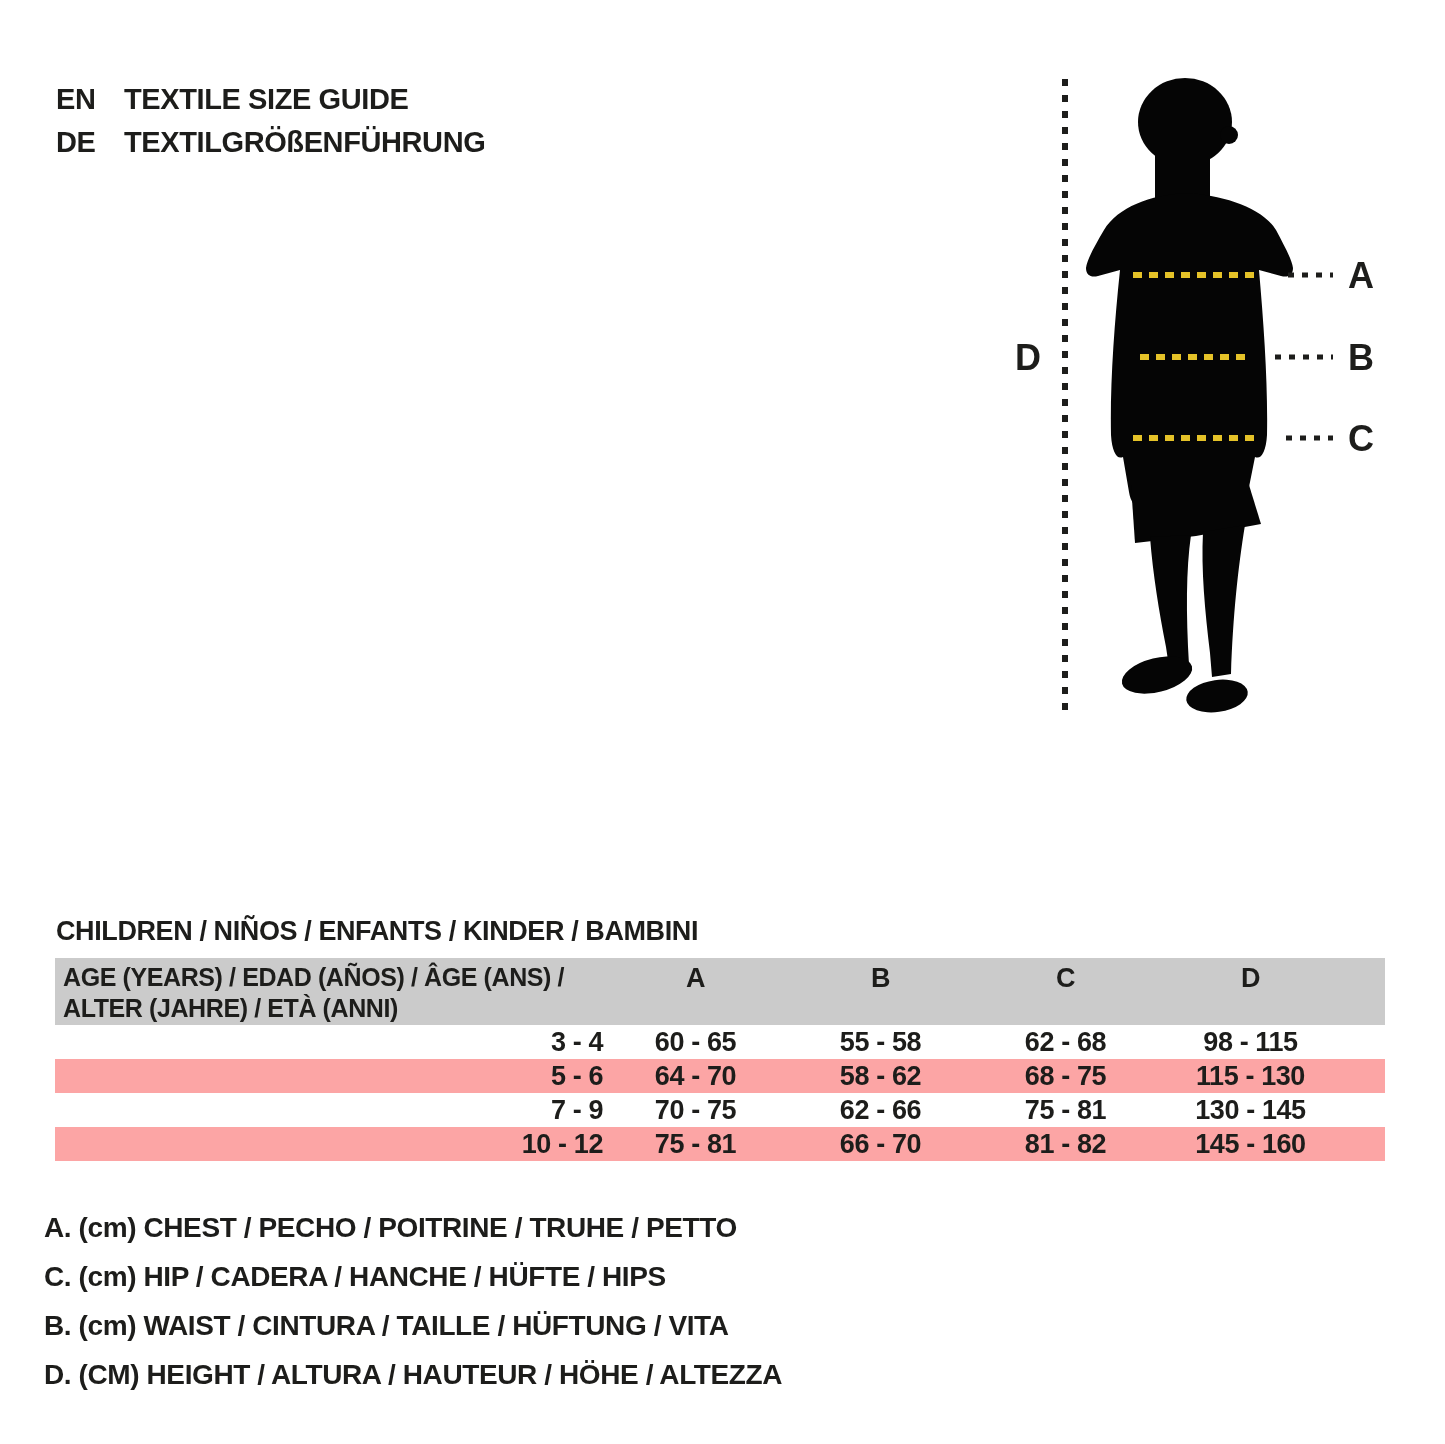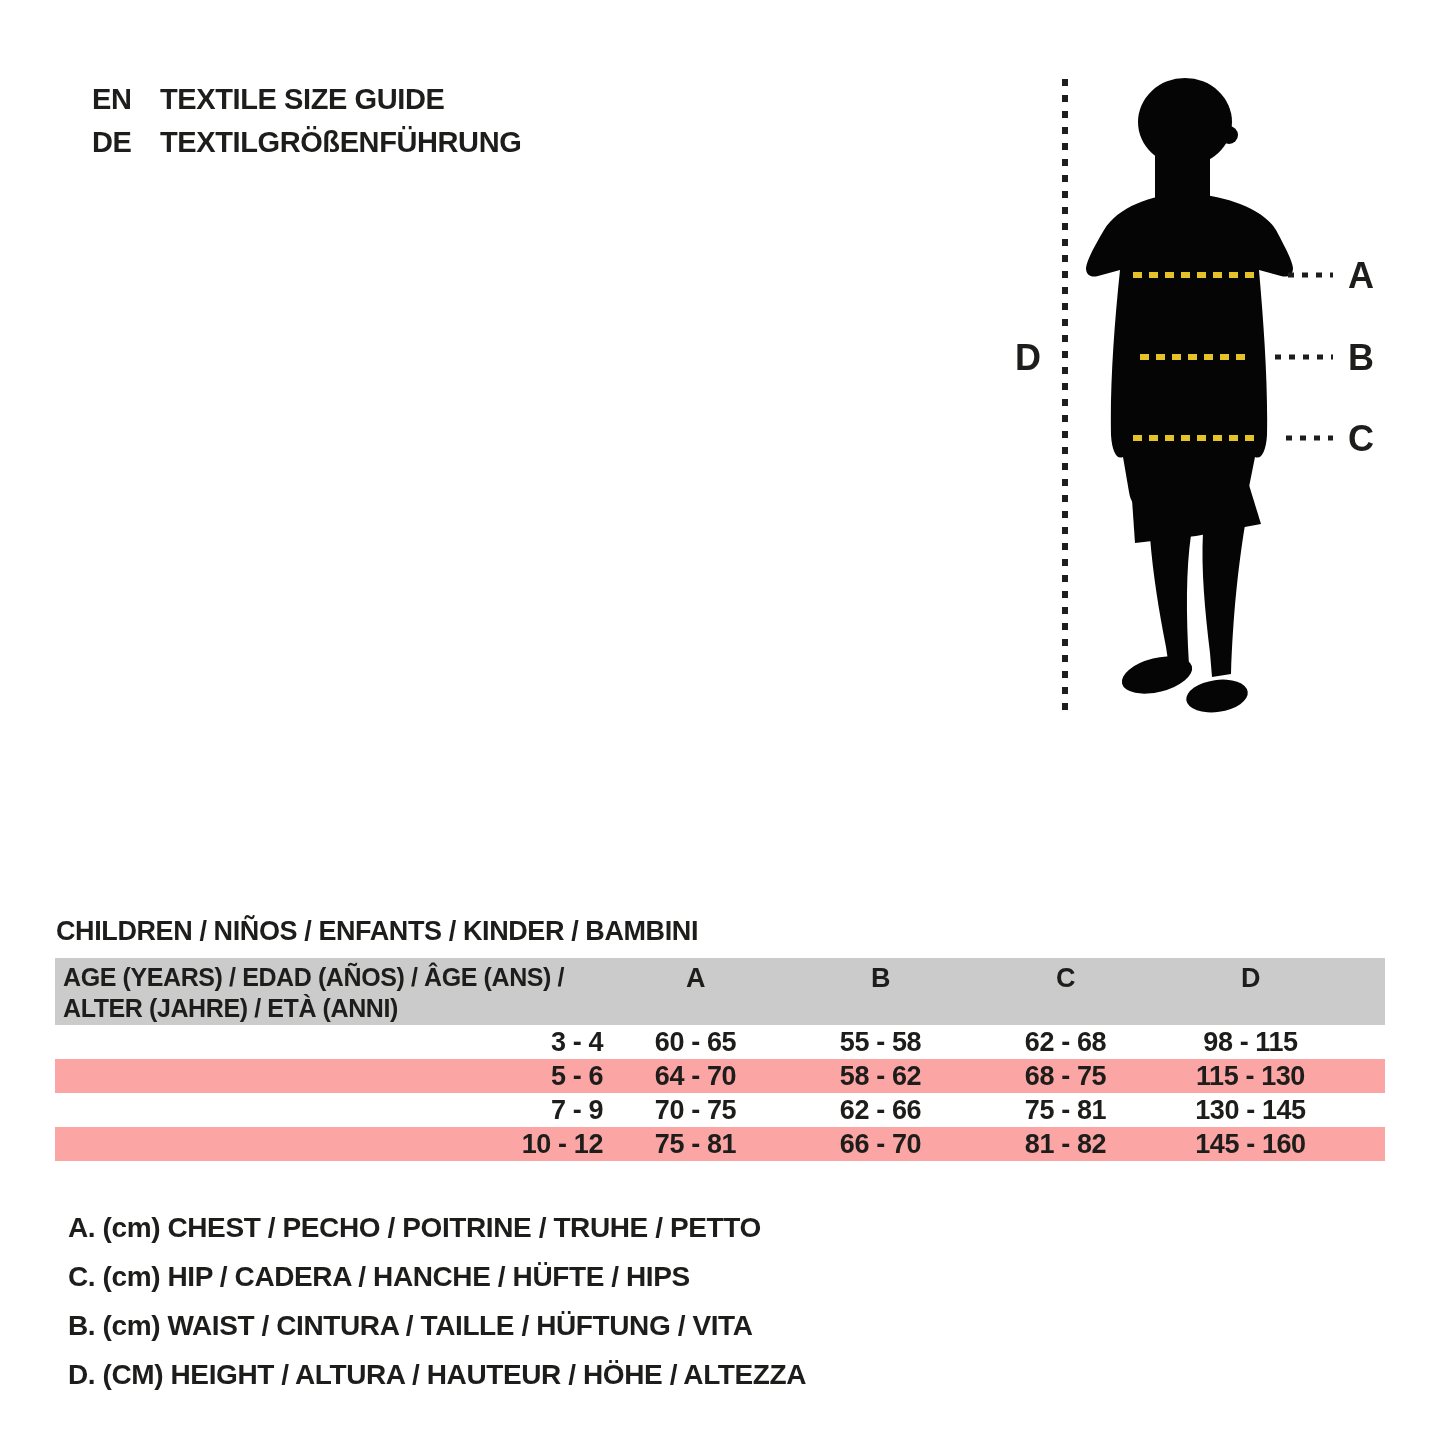--- a/index.html
+++ b/index.html
@@ -7,21 +7,21 @@
     position:relative;
     width:1445px;height:1444px;
     background:#ffffff;
     font-family:"Liberation Sans", sans-serif;
     color:#1d1d1b;
     overflow:hidden;
   }
   .cond{letter-spacing:-0.4px;font-stretch:condensed;}
 
   
-  #lang-list{position:absolute;left:56px;top:78px;margin-left:36px;}
+  #lang-list{position:absolute;left:56px;top:78px;}
   .lang-row{display:flex;height:43px;align-items:center;}
   .lang-code{width:68px;font-size:29px;font-weight:700;}
   .lang-label{font-size:29px;font-weight:700;white-space:nowrap;}
 
   
   #category-heading{
     position:absolute;left:56px;top:329px;
     font-size:33px;font-weight:700;letter-spacing:-0.8px;
     white-space:nowrap;font-stretch:condensed;
   }
@@ -52,21 +52,21 @@
   .t-col-head{font-size:27px;text-align:center;padding-top:5px;}
   .t-row{
     display:grid;grid-template-columns:548px 185px 185px 185px 185px;
     height:34px;line-height:34px;font-size:27px;
   }
   .t-row.alt{background:#fca5a5;}
   .t-age{padding-left:8px;text-align:right;white-space:nowrap;}
   .t-val{text-align:center;white-space:nowrap;}
 
   
-  #legend{position:absolute;left:68px;top:1203px;}
+  #legend{position:absolute;left:44px;top:1203px;}
   .legend-line{height:49px;font-size:28px;font-weight:700;letter-spacing:-0.4px;
     display:flex;align-items:center;white-space:nowrap;}
 </style>
 </head>
 <body>
 
 <div id="sheet">
 
   <div id="lang-list" class="cond">
     <div class="lang-row">

